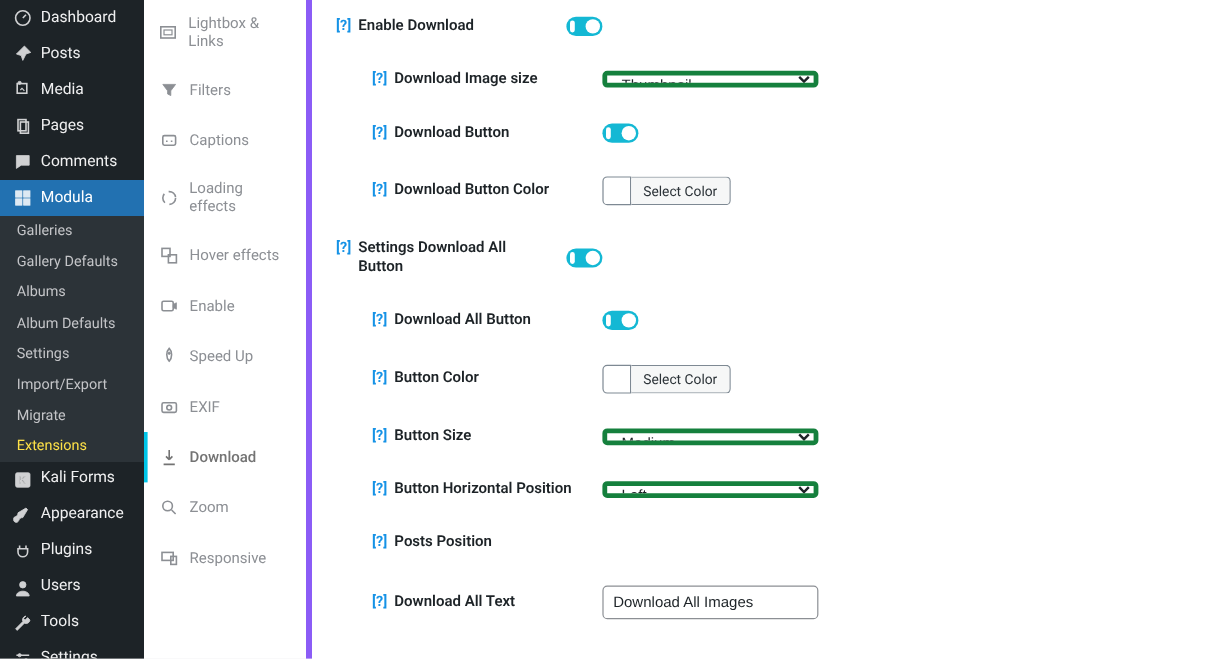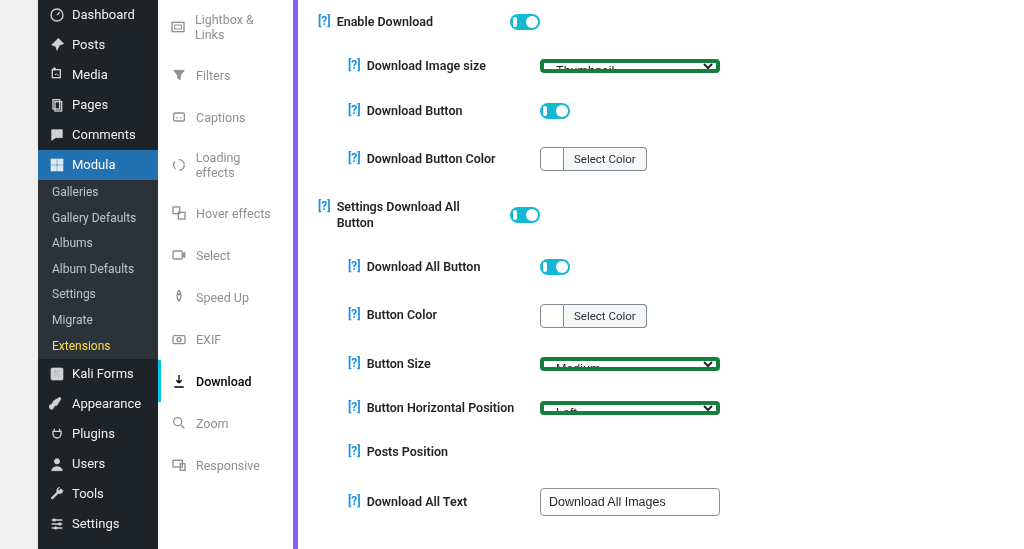--- a/index.html
+++ b/index.html
@@ -1,35 +1,35 @@
 <!DOCTYPE html>
 <html><head>
 <meta charset="utf-8">
 <style>
   * { box-sizing: border-box; margin: 0; padding: 0; }
   body { font-family: -apple-system, BlinkMacSystemFont, "Segoe UI", Roboto, sans-serif; font-size: 13px; background: #f0f0f1; color: #1d2327; overflow: hidden; }
-  .app { display: flex; width: 1024px; height: 549px; padding-left: 38px; }
+  .app { display: flex; width: 1024px; height: 549px; }
 
   
   .wp-sidebar { width: 120px; background: #1d2327; color: #f0f0f1; flex-shrink: 0; height: 100%; overflow: hidden; }
   .wp-sidebar ul { list-style: none; }
   .wp-sidebar li { display: flex; align-items: center; padding: 6px 8px 6px 10px; font-size: 13px; cursor: pointer; line-height: 1.3; position: relative; color: #f0f0f1; }
   .wp-sidebar li .ic { width: 18px; height: 18px; display: inline-flex; align-items: center; justify-content: center; margin-right: 6px; opacity: .85; }
   .wp-sidebar li.active { background: #2271b1; color: #fff; }
   .wp-sidebar li.active::after { content: ""; position: absolute; right: -8px; top: 50%; transform: translateY(-50%); border: 8px solid transparent; border-right-color: #f0f0f1; }
   .wp-sidebar .submenu { background: #2c3338; }
   .wp-sidebar .submenu li { padding: 5px 8px 5px 14px; font-size: 12px; color: #c3c4c7; }
   .wp-sidebar .submenu li.ext { color: #fde047; }
 
   
   .tabs { width: 140px; background: #fff; flex-shrink: 0; border-right: 5px solid #8b5cf6; height: 100%; }
   .tabs ul { list-style: none; }
   .tabs li { display: flex; align-items: center; padding: 12px 12px; font-size: 12.5px; color: #8c8f94; cursor: pointer; }
   .tabs li .ic { width: 18px; height: 18px; display: inline-flex; align-items: center; justify-content: center; margin-right: 8px; }
-  .tabs li.active-tab { color: #000000; font-weight: 500; position: relative; }
+  .tabs li.active-tab { color: #737373; font-weight: 500; position: relative; }
   .tabs li.active-tab::before { content: ""; position: absolute; left: 0; top: 0; bottom: 0; width: 3px; background: #00c5e8; }
 
   
   .main { flex: 1; background: #fff; padding: 0 20px 20px 20px; height: 100%; overflow-y: auto; }
   .main-inner { max-width: 560px; }
   .row { display: flex; align-items: center; padding: 14px 0; gap: 12px; }
   .row .label { width: 180px; display: flex; align-items: flex-start; font-size: 12.5px; font-weight: 600; color: #1d2327; gap: 6px; line-height: 1.3; }
   .row .label.sub { padding-left: 30px; width: 210px; }
   .row .label .help { color: #1592e6; font-weight: 700; font-size: 12px; cursor: pointer; flex-shrink: 0; }
   .row .controls { flex: 1; display: flex; align-items: center; }
@@ -110,20 +110,21 @@
           </span>
         <span>Modula</span>
       </li>
     </ul>
     <ul class="submenu">
       <li>Galleries</li>
       <li>Gallery Defaults</li>
       <li>Albums</li>
       <li>Album Defaults</li>
       <li>Settings</li>
+      <li>Import/Export</li>
       <li>Migrate</li>
       <li class="ext">Extensions</li>
     </ul>
     <ul>
       <li>
         <span class="ic">
             <svg viewBox="0 0 24 24">
               <rect x="3" y="3" width="18" height="18" rx="2" fill="currentColor"></rect>
               <text x="7" y="17" font-size="14" fill="#1d2327">K</text>
             </svg>
@@ -223,21 +224,21 @@
           </span>
           <span>Hover effects</span>
         </li>
       <li>
           <span class="ic">
             <svg viewBox="0 0 24 24">
               <rect x="3" y="6" width="14" height="12" rx="2" fill="none" stroke-width="2"></rect>
               <path d="M17 10l4-2v8l-4-2z"></path>
             </svg>
           </span>
-          <span>Select</span>
+          <span>Enable</span>
         </li>
       <li>
           <span class="ic">
             <svg viewBox="0 0 24 24">
               <path d="M12 2c4 4 4 12 0 16-4-4-4-12 0-16z" fill="none" stroke-width="2"></path>
               <circle cx="12" cy="8" r="1.5"></circle>
             </svg>
           </span>
           <span>Speed Up</span>
         </li>

